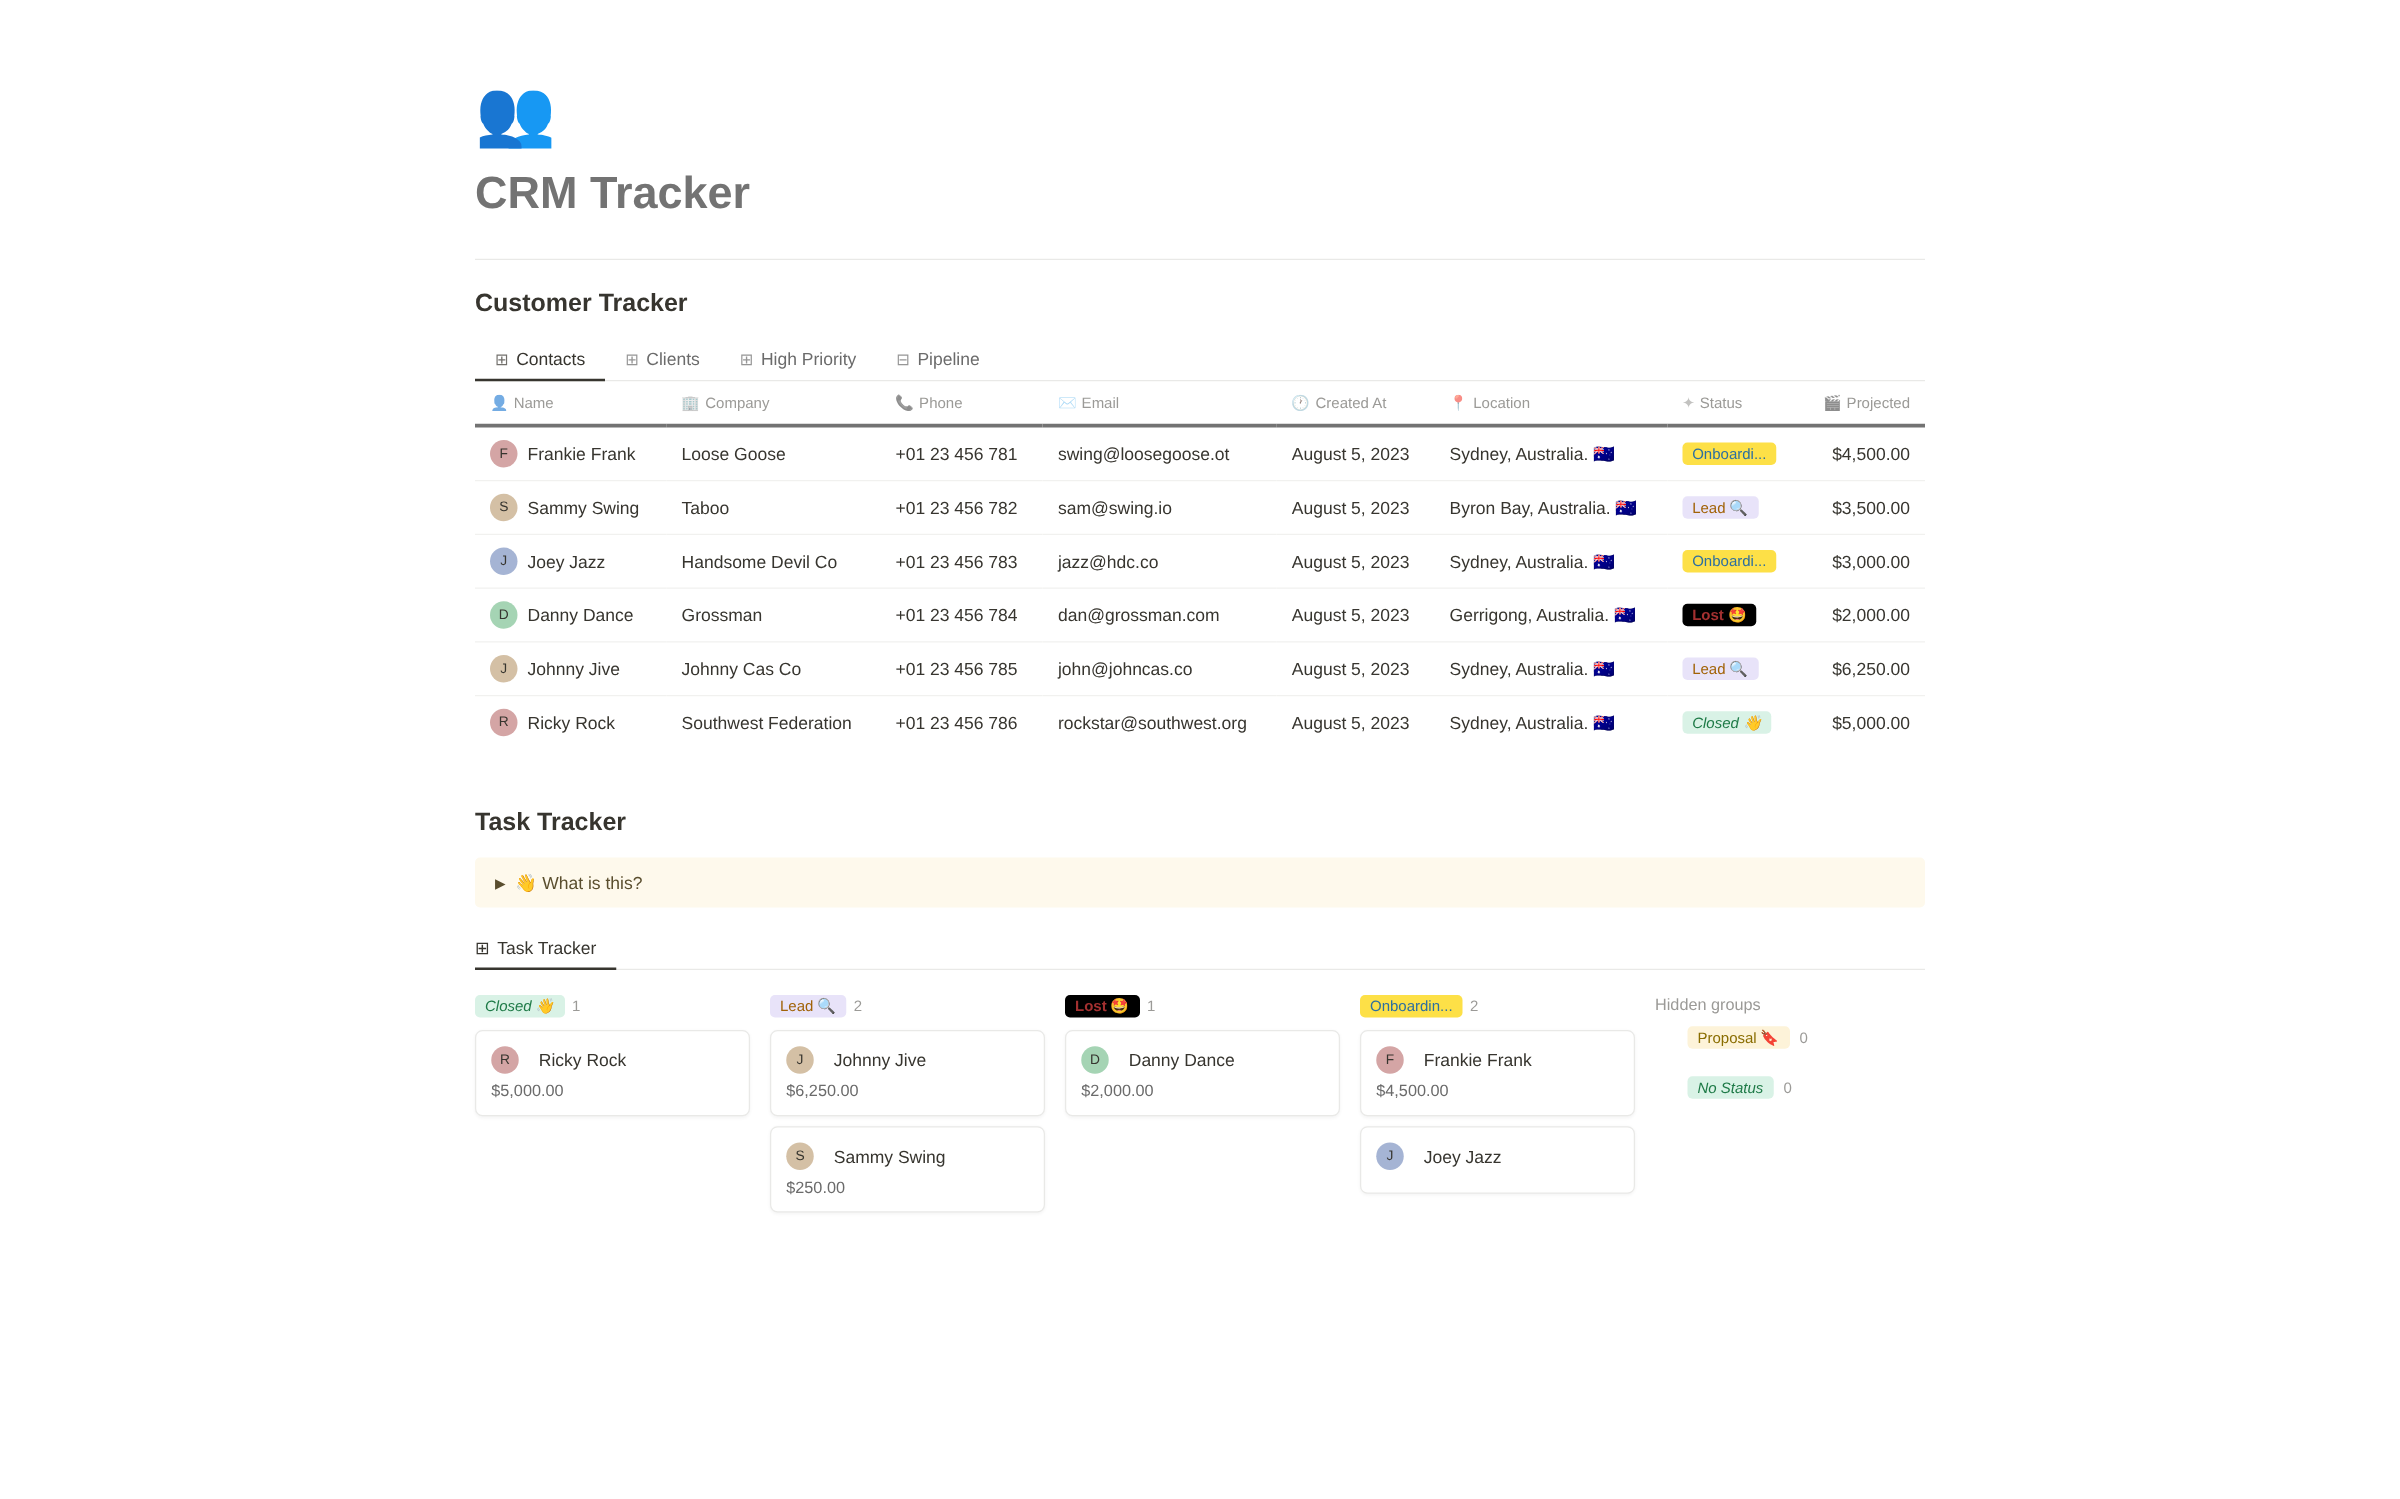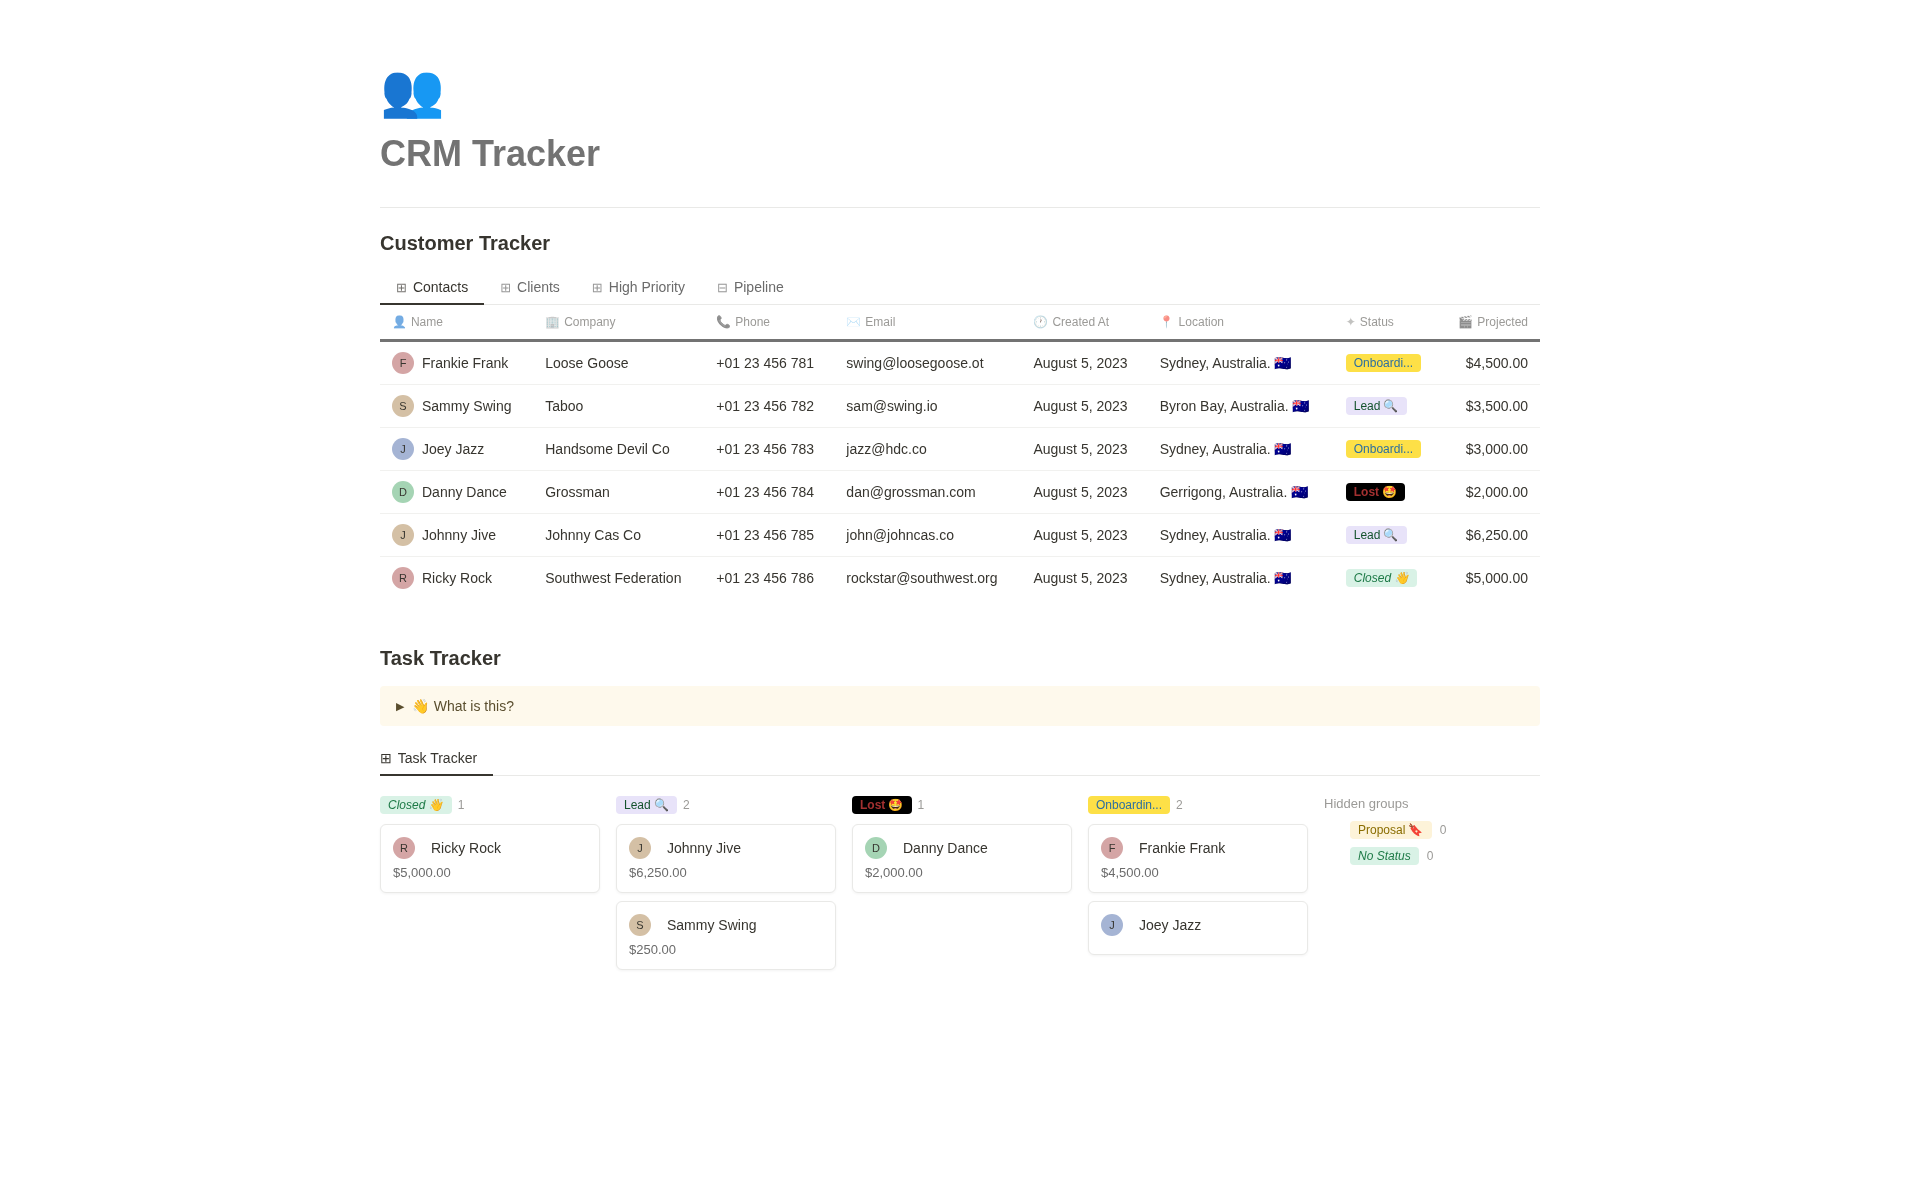--- a/index.html
+++ b/index.html
@@ -123,21 +123,21 @@
       font-size: 12px;
       font-weight: 500;
       white-space: nowrap;
     }
     .badge-onboarding {
       background: #fde047;
       color: #2d6fa0;
     }
     .badge-lead {
       background: #e8e3f9;
-      color: #14532d;
+      color: #a16207;
     }
     .badge-lost {
       background: #000000;
       color: #a33030;
       font-weight: bold;
     }
     .badge-closed {
       background: #d9f2e6;
       color: #1e7a47;
       font-style: italic;
@@ -233,21 +233,21 @@
     }
     .hidden-groups-title {
       font-size: 13px;
       color: #9b9a97;
       margin-bottom: 10px;
     }
     .hidden-group-item {
       display: flex;
       align-items: center;
       gap: 8px;
-      margin-bottom: 8px;
+      margin-bottom: 22px;
       padding-left: 26px;
     }
     .hidden-count {
       color: #9b9a97;
       font-size: 12px;
     }
 
     .customer-section {
       margin-bottom: 32px;
     }

